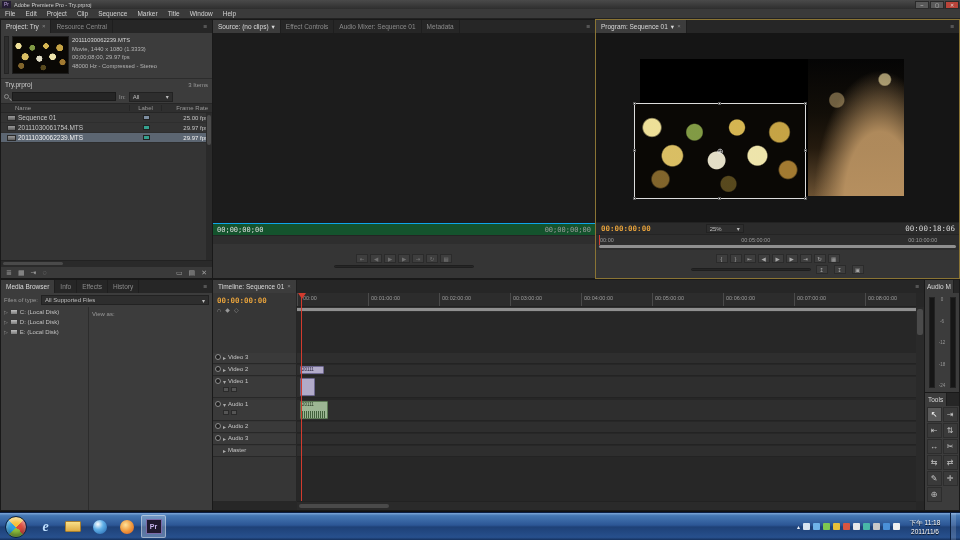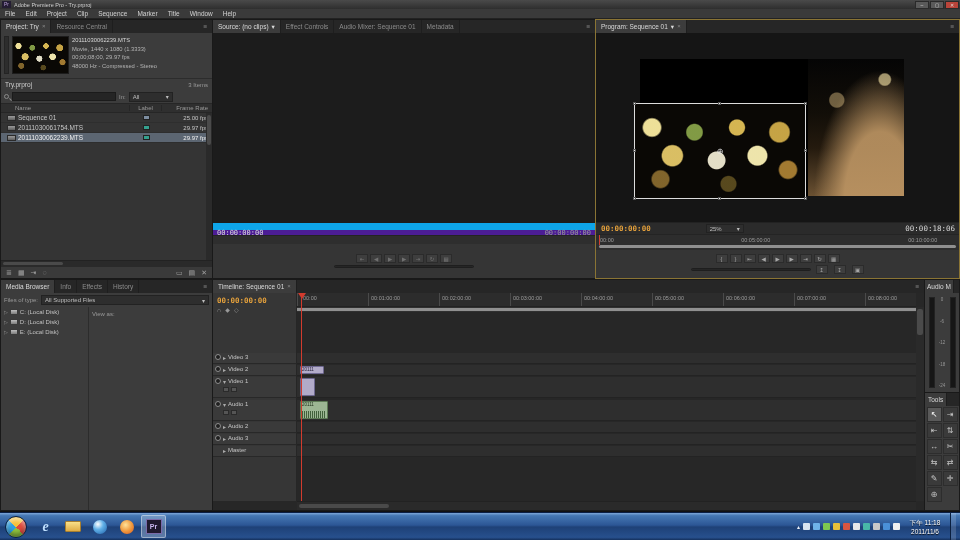--- a/index.html
+++ b/index.html
@@ -181,21 +181,21 @@
       </span>
     <span class="tab">
         <span>Audio Mixer: Sequence 01</span>
       </span>
     <span class="tab">
         <span>Metadata</span>
       </span>
     <span class="pmenu">≡</span>
   </div>
   <div style="flex:1;background:#1c1c1c"></div>
-  <div class="flex" style="height:12px;background:#4c1d95;border-top:7px solid #0ea5e9">
+  <div class="flex" style="height:12px;background:#14532d;border-top:1px solid #0ea5e9">
     <span class="mono" style="font-size:7px;color:#dcdcdc;padding-left:4px">00;00;00;00</span>
     <span class="mono" style="margin-left:auto;font-size:7px;color:#9a9a9a;padding-right:4px">00;00;00;00</span>
   </div>
   <div style="height:9px;background:#2e2e2e;border-top:1px solid #242424"></div>
   <div class="col dim" style="height:34px;background:#353535;align-items:center;justify-content:center;gap:2px">
     <div class="flex">
       <span class="tbtn">⇤</span>
       <span class="tbtn">◀</span>
       <span class="tbtn">▶</span>
       <span class="tbtn">▶</span>

